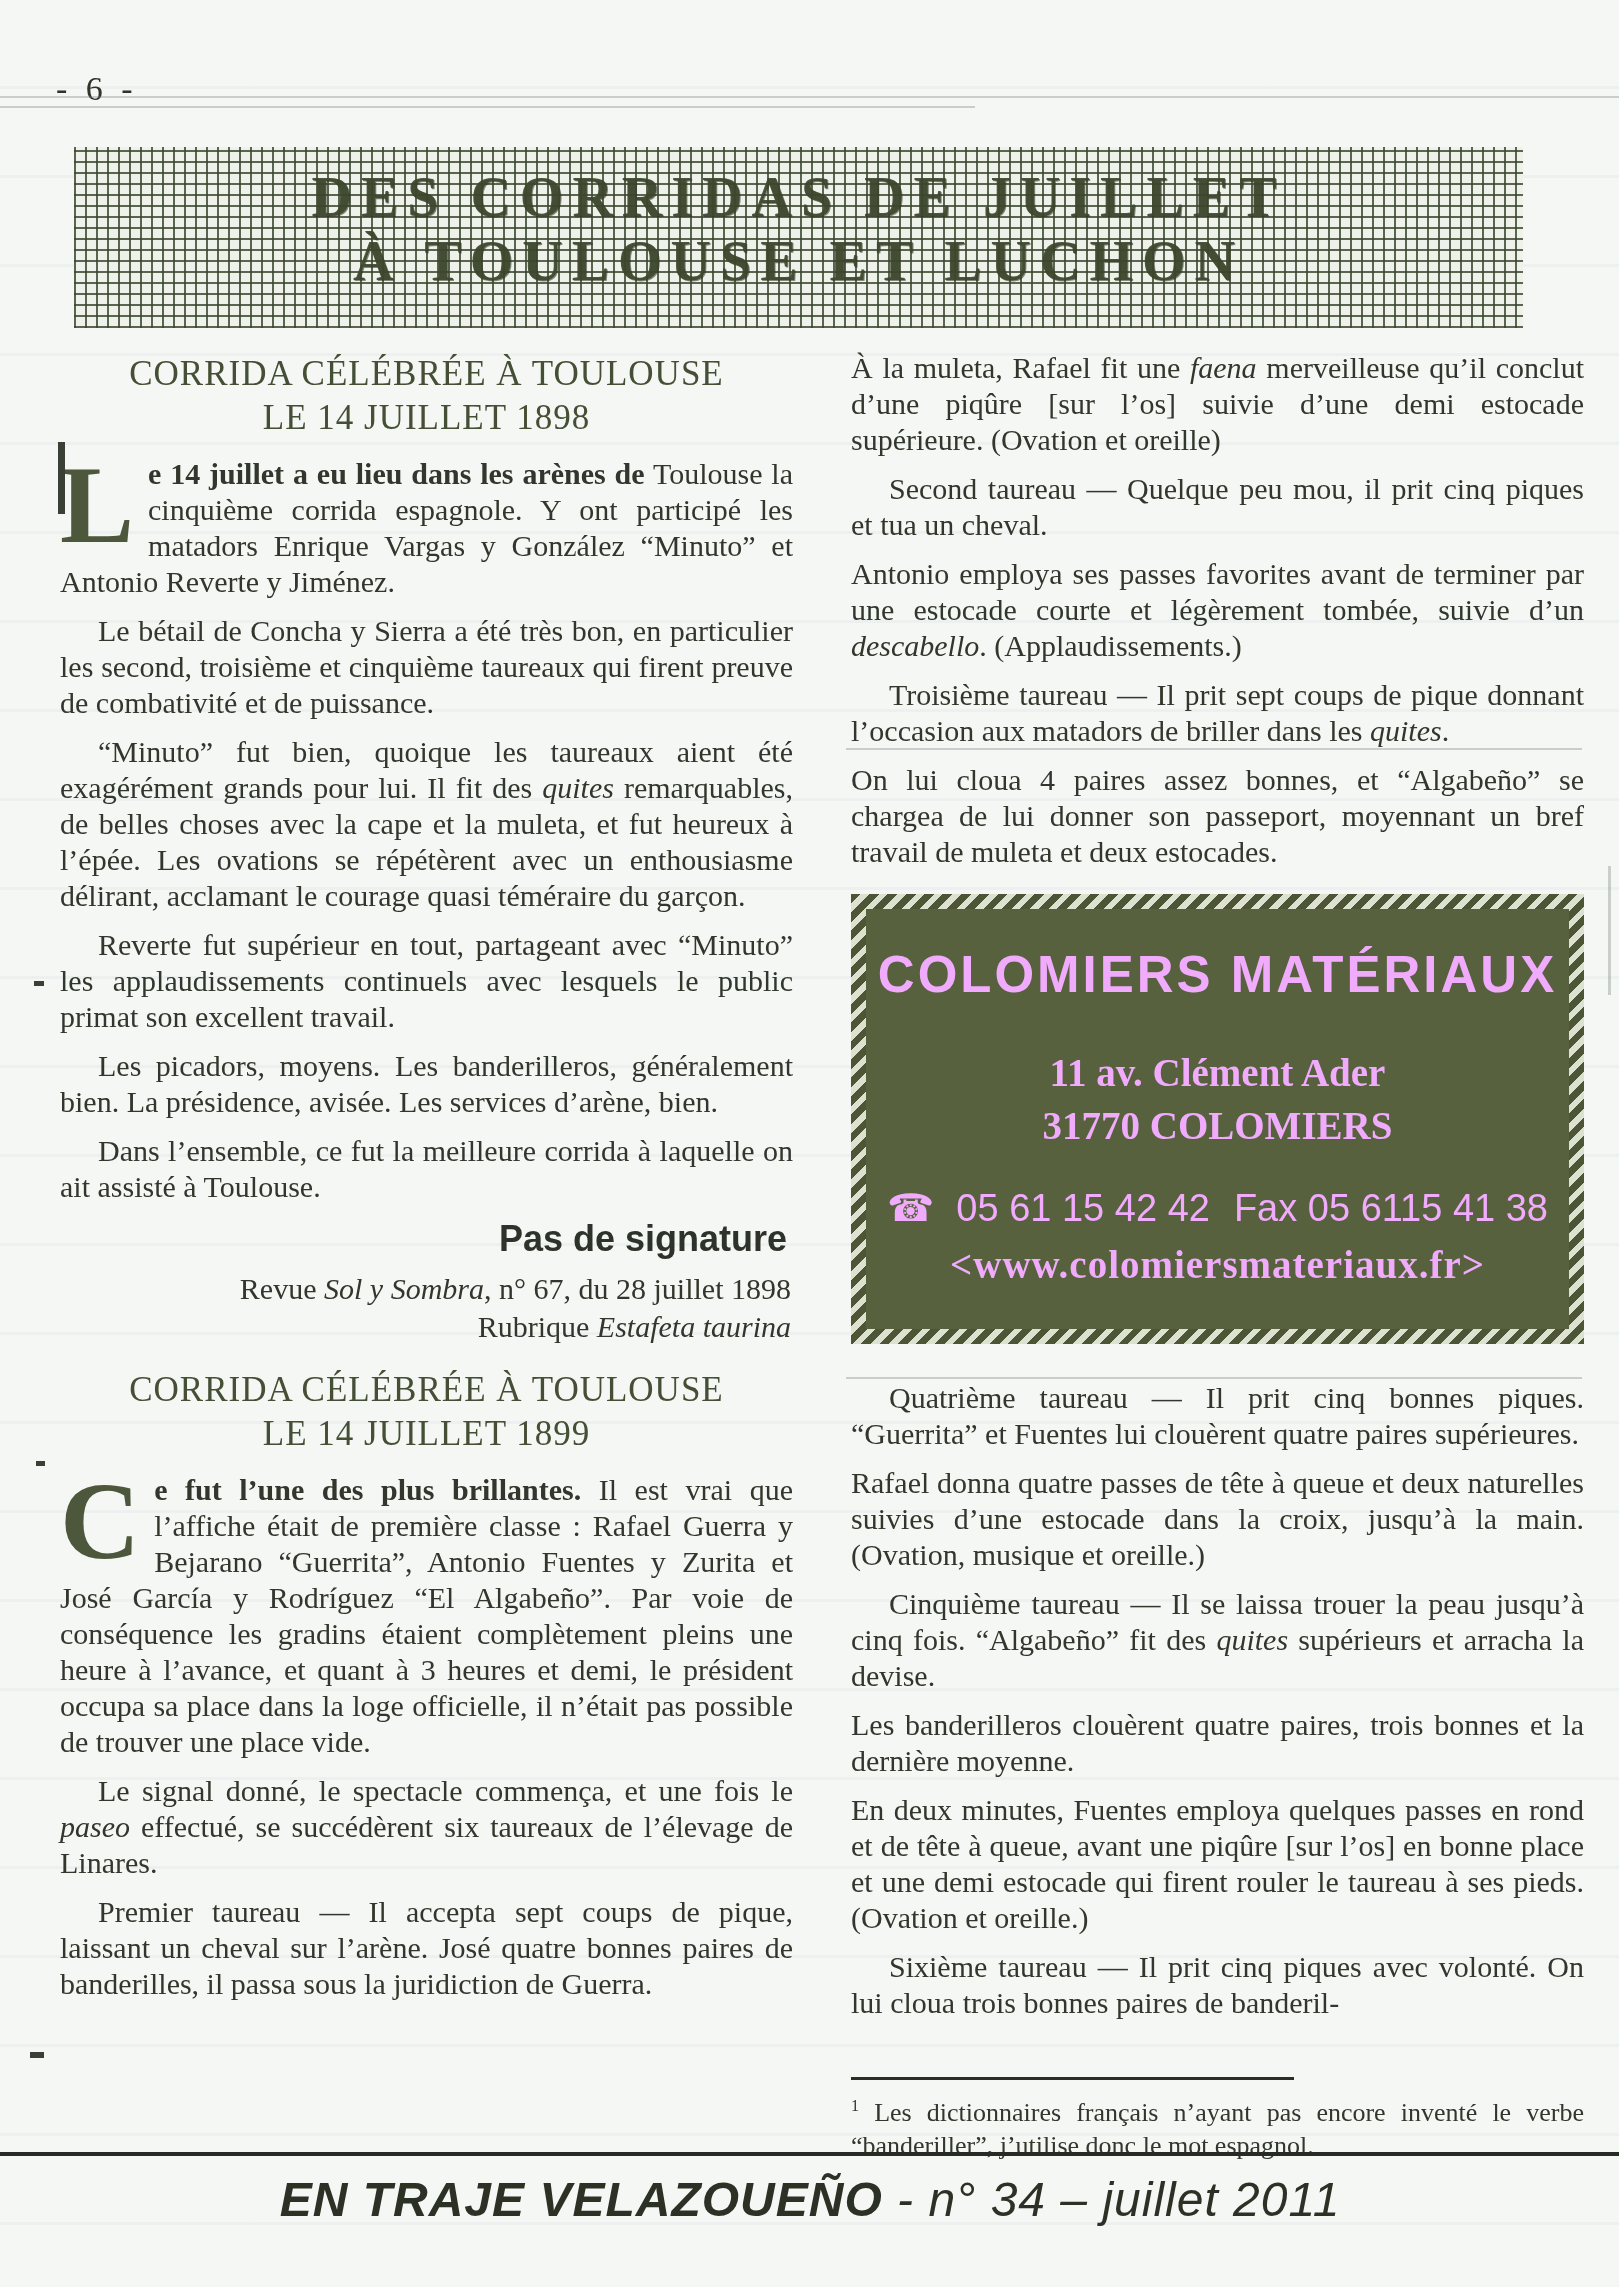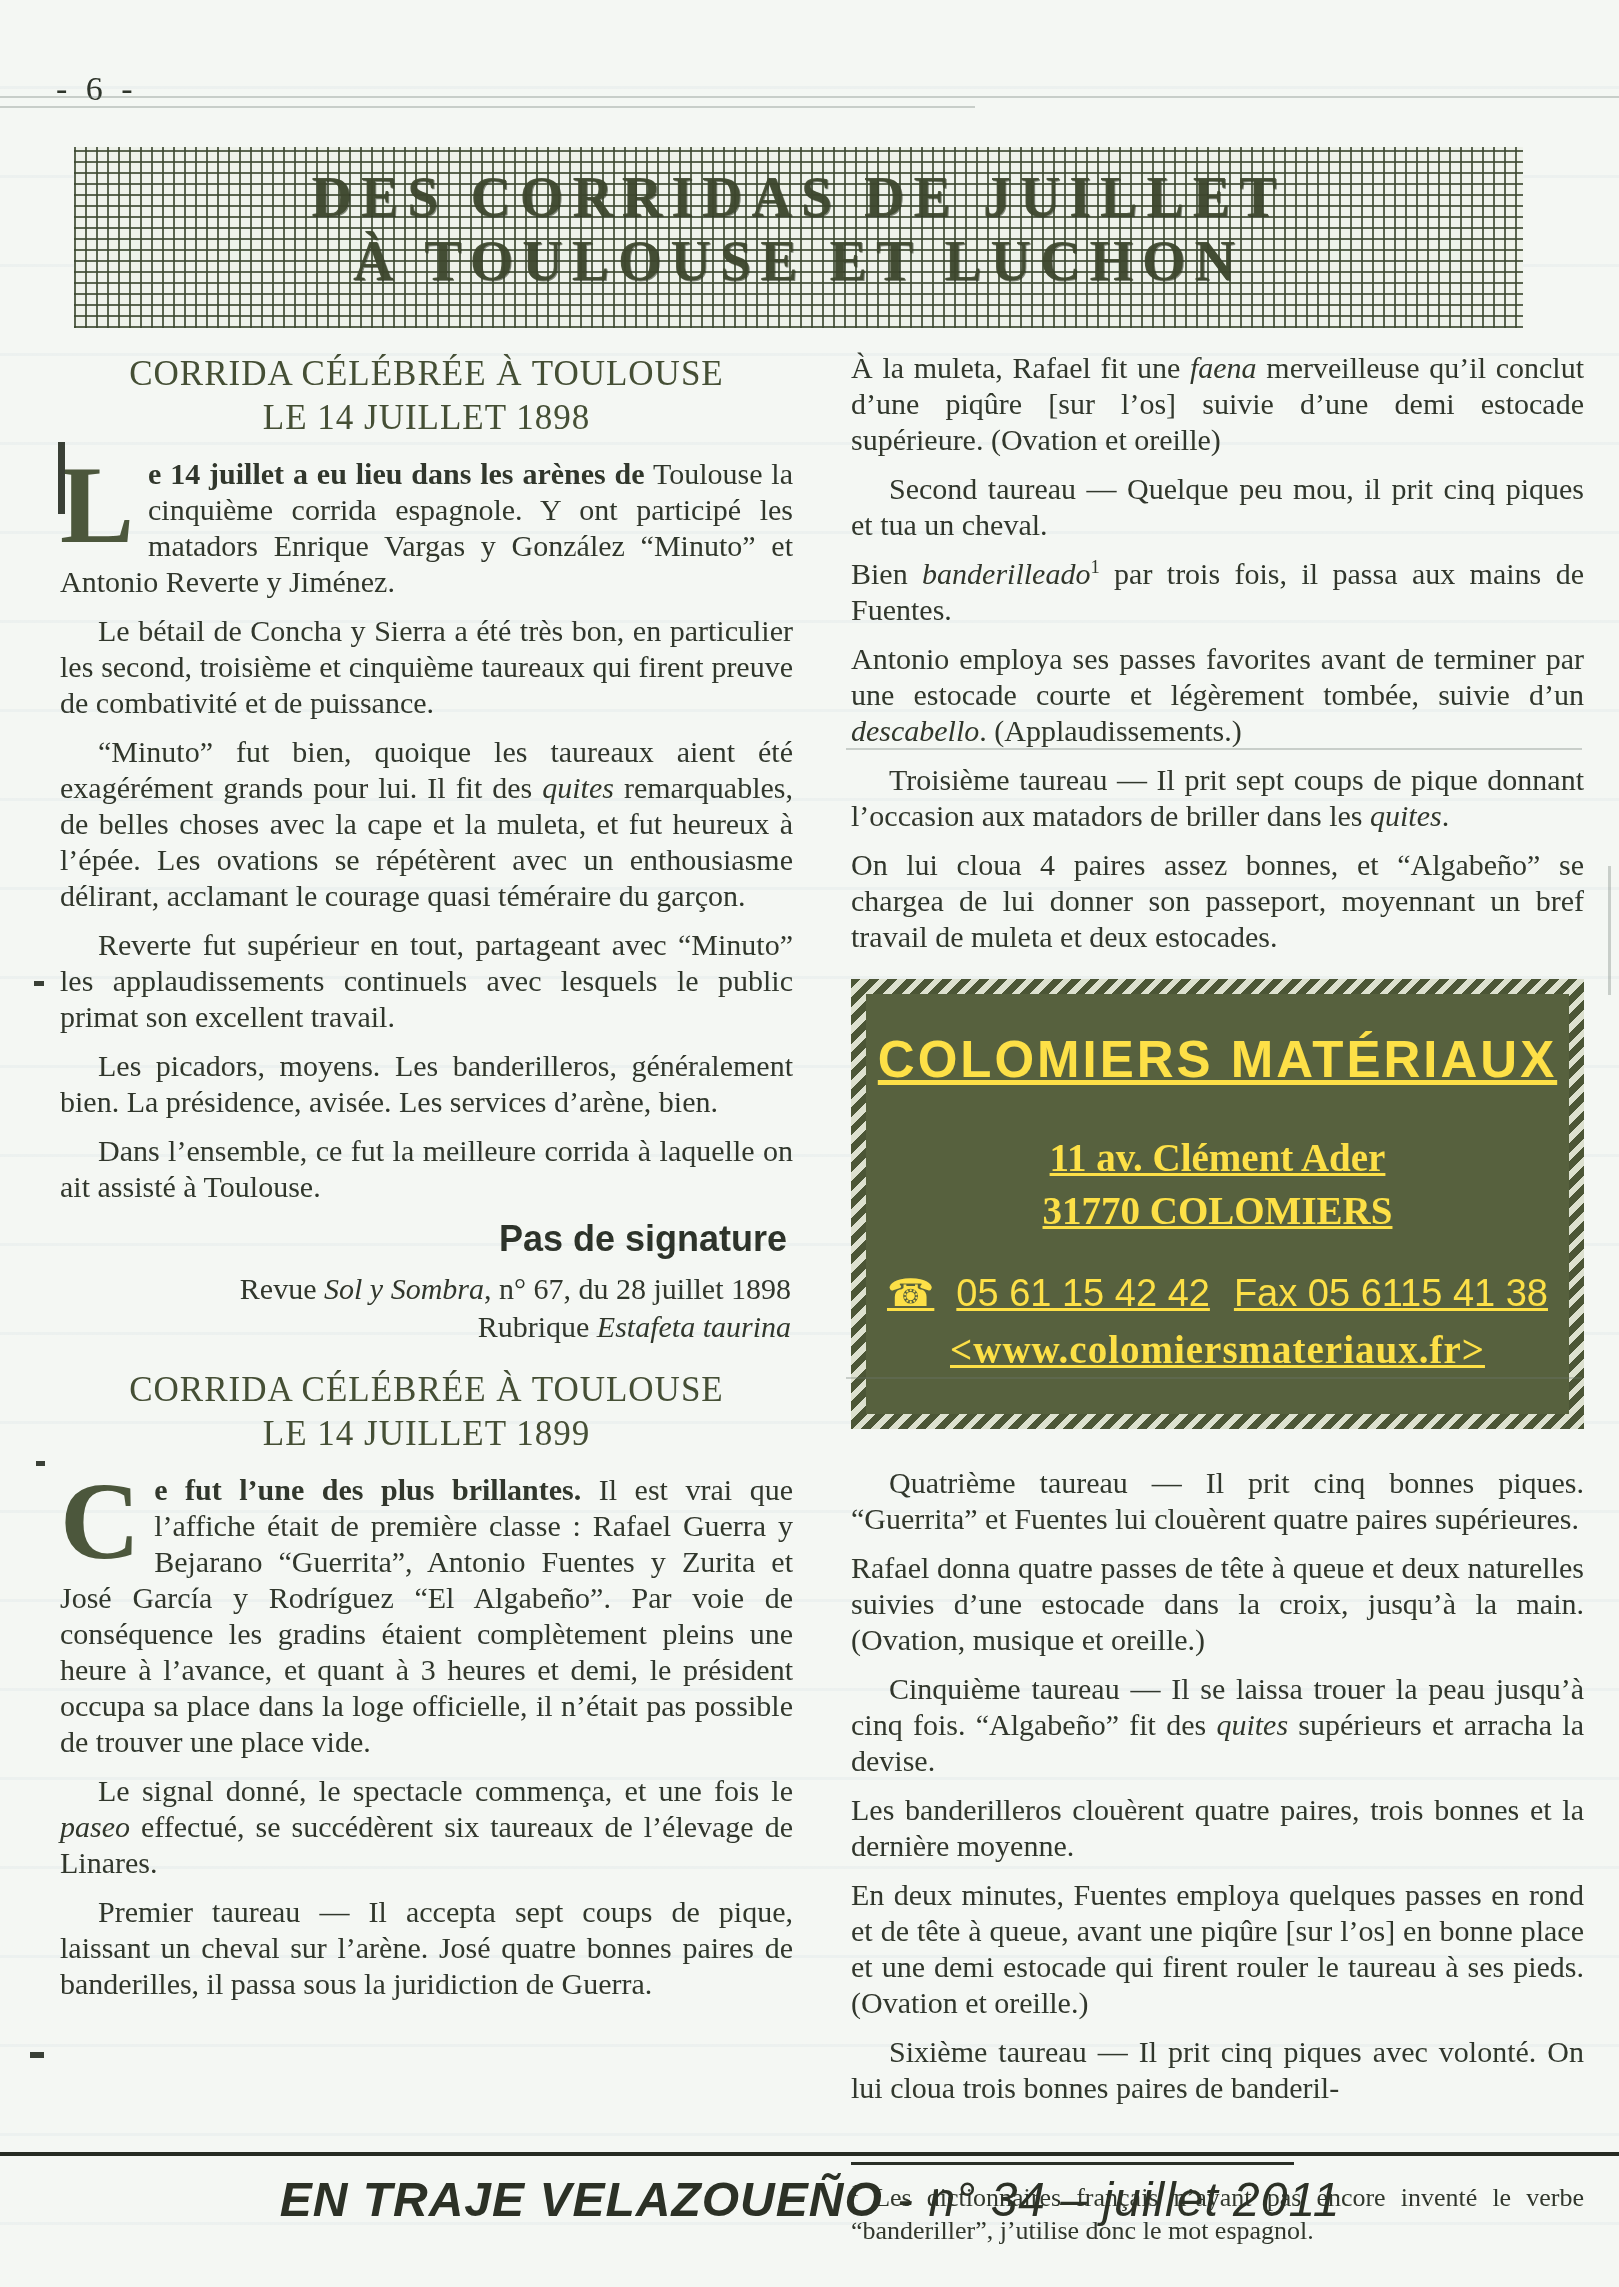--- a/index.html
+++ b/index.html
@@ -49,21 +49,21 @@
     font-family:"Liberation Sans", sans-serif;font-weight:bold;font-size:36px;
     text-align:right;margin:4px 6px 10px 0;color:#2d332a;
   }
   .source{font-size:30px;line-height:38px;text-align:right;margin:0 2px 0 0;}
   
   .ad{
     margin:24px 0 36px 0;
     background:repeating-linear-gradient(135deg,#4c5636 0 7px,#dde1cf 7px 13px);
     padding:15px;
   }
-  .ad-inner{background:#57613e;color:#fde047;text-align:center;padding:36px 10px 42px 10px;text-decoration:underline;}
+  .ad-inner{background:#57613e;color:#f0abfc;text-align:center;padding:36px 10px 42px 10px;}
   .ad-title{
     font-family:"Liberation Sans", sans-serif;font-weight:bold;font-size:51px;
     letter-spacing:3px;white-space:nowrap;
   }
   .ad-address{font-size:39px;font-weight:bold;line-height:53px;margin-top:42px;}
   .ad-contact{
     font-family:"Liberation Sans", sans-serif;font-size:38px;margin-top:34px;white-space:nowrap;
   }
   .ad-contact .phone-icon{margin-right:22px;}
   .ad-contact .fax{margin-left:24px;}
@@ -116,21 +116,20 @@
           <div>LE 14 JUILLET 1899</div>
         </div>
         <p class="para"><span class="dropcap">C</span><span class="b">e fut l’une des plus brillantes.</span><span> Il est vrai que l’affiche était de première classe : Rafael Guerra y Bejarano “Guerrita”, Antonio Fuentes y Zurita et José García y Rodríguez “El Algabeño”. Par voie de conséquence les gradins étaient complètement pleins une heure à l’avance, et quant à 3 heures et demi, le président occupa sa place dans la loge officielle, il n’était pas possible de trouver une place vide.</span></p>
         <p class="para indent"><span>Le signal donné, le spectacle commença, et une fois le </span><span class="i">paseo</span><span> effectué, se succédèrent six taureaux de l’élevage de Linares.</span></p>
         <p class="para indent"><span>Premier taureau — Il accepta sept coups de pique, laissant un cheval sur l’arène. José quatre bonnes paires de banderilles, il passa sous la juridiction de Guerra.</span></p>
       </div>
     <div class="col">
       <div>
           <p class="para"><span>À la muleta, Rafael fit une </span><span class="i">faena</span><span> merveilleuse qu’il conclut d’une piqûre [sur l’os] suivie d’une demi estocade supérieure. (Ovation et oreille)</span></p>
           <p class="para indent"><span>Second taureau — Quelque peu mou, il prit cinq piques et tua un cheval.</span></p>
-          <p class="para"><span>Bien </span><span class="i">banderilleado</span><sup>1</sup><span> par trois fois, il passa aux mains de Fuentes.</span></p>
           <p class="para"><span>Antonio employa ses passes favorites avant de terminer par une estocade courte et légèrement tombée, suivie d’un </span><span class="i">descabello</span><span>. (Applaudissements.)</span></p>
           <p class="para indent"><span>Troisième taureau — Il prit sept coups de pique donnant l’occasion aux matadors de briller dans les </span><span class="i">quites</span><span>.</span></p>
           <p class="para"><span>On lui cloua 4 paires assez bonnes, et “Algabeño” se chargea de lui donner son passeport, moyennant un bref travail de muleta et deux estocades.</span></p>
         </div>
 
       <div class="ad">
         <div class="ad-inner">
           <div class="ad-title">COLOMIERS MATÉRIAUX</div>
           <div class="ad-address">
             <div>11 av. Clément Ader</div>

